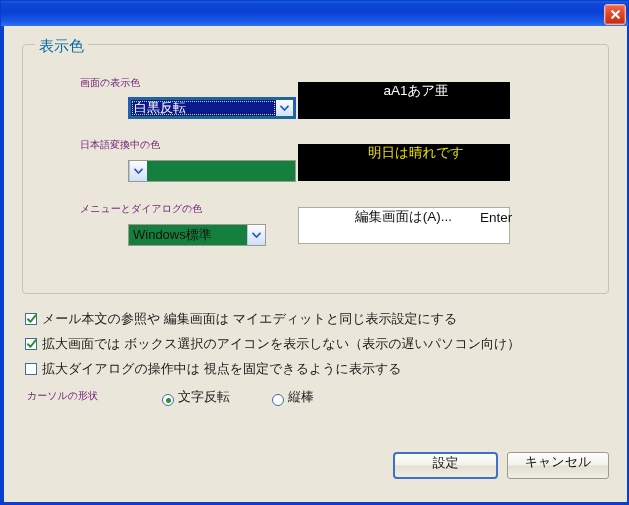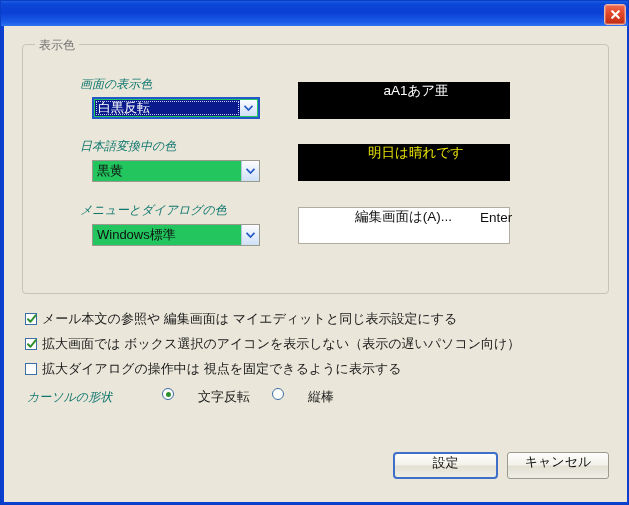--- a/index.html
+++ b/index.html
@@ -80,43 +80,43 @@
     border: 1px solid #c8c4b3;
     border-radius: 4px;
     box-sizing: border-box;
   }
   .groupbox-label {
     position: absolute;
     left: 31px;
     top: 11px;
     background: #eae7da;
     padding: 0 4px;
-    font-size: 12px;
-    color: #737373;
+    font-size: 15px;
+    color: #0369a1;
     white-space: nowrap;
   }
 
   
   .field-label {
     position: absolute;
-    font-size: 12px;
-    color: #0f766e;
-    white-space: nowrap;
-    font-style: italic;
+    font-size: 10px;
+    color: #701a75;
+    white-space: nowrap;
   }
 
   
   .combo {
     position: absolute;
     box-sizing: border-box;
     height: 22px;
-    background: #22c55e;
+    background: #15803d;
     border: 1px solid #9a9a8e;
     display: flex;
     align-items: stretch;
+    margin-left: 36px;
   }
   .combo.focused {
     border: 2px solid #2358c8;
     padding: 1px;
   }
   .combo-value {
     flex: 1 1 auto;
     display: flex;
     align-items: center;
     padding-left: 4px;
@@ -203,24 +203,23 @@
   }
   .checkrow .lbl {
     font-size: 13px;
     color: #1a1a1a;
   }
 
   
   .radiorow {
     position: absolute;
     display: flex;
-    align-items: flex-start;
+    align-items: flex-end;
     cursor: pointer;
     white-space: nowrap;
-    gap: 20px;
   }
   .radio {
     flex: 0 0 auto;
     width: 12px;
     height: 12px;
     box-sizing: border-box;
     border-radius: 50%;
     background: #ffffff;
     border: 1px solid #3a6ea5;
     margin-right: 4px;
@@ -288,35 +287,34 @@
       </div>
     </div>
 
     <div class="preview dark" style="left:294px; top:56px; width:212px; height:37px;">
       <span>aA1あア亜</span>
     </div>
 
     <div class="field-label" style="left:76px; top:112px;">日本語変換中の色</div>
 
     <div class="combo" style="left:88px; top:134px; width:168px;">
-      <div class="combo-value">黒黄</div>
       <div class="combo-arrow">
         <svg width="9" height="6" viewBox="0 0 9 6" aria-hidden="true">
           <path d="M0.5 0.8 L4.5 5 L8.5 0.8" fill="none" stroke="#2358c8" stroke-width="1.7"></path>
         </svg>
       </div>
     </div>
 
     <div class="preview dark-yellow" style="left:294px; top:118px; width:212px; height:37px;">
       <span>明日は晴れです</span>
     </div>
 
     <div class="field-label" style="left:76px; top:176px;">メニューとダイアログの色</div>
 
-    <div class="combo" style="left:88px; top:198px; width:168px;gap:33px;">
+    <div class="combo" style="left:88px; top:198px; width:138px;gap:33px;">
       <div class="combo-value">Windows標準</div>
       <div class="combo-arrow">
         <svg width="9" height="6" viewBox="0 0 9 6" aria-hidden="true">
           <path d="M0.5 0.8 L4.5 5 L8.5 0.8" fill="none" stroke="#2358c8" stroke-width="1.7"></path>
         </svg>
       </div>
     </div>
 
     <div class="preview menu" style="left:294px; top:181px; width:212px; height:37px;">
       <div class="menu-row">

